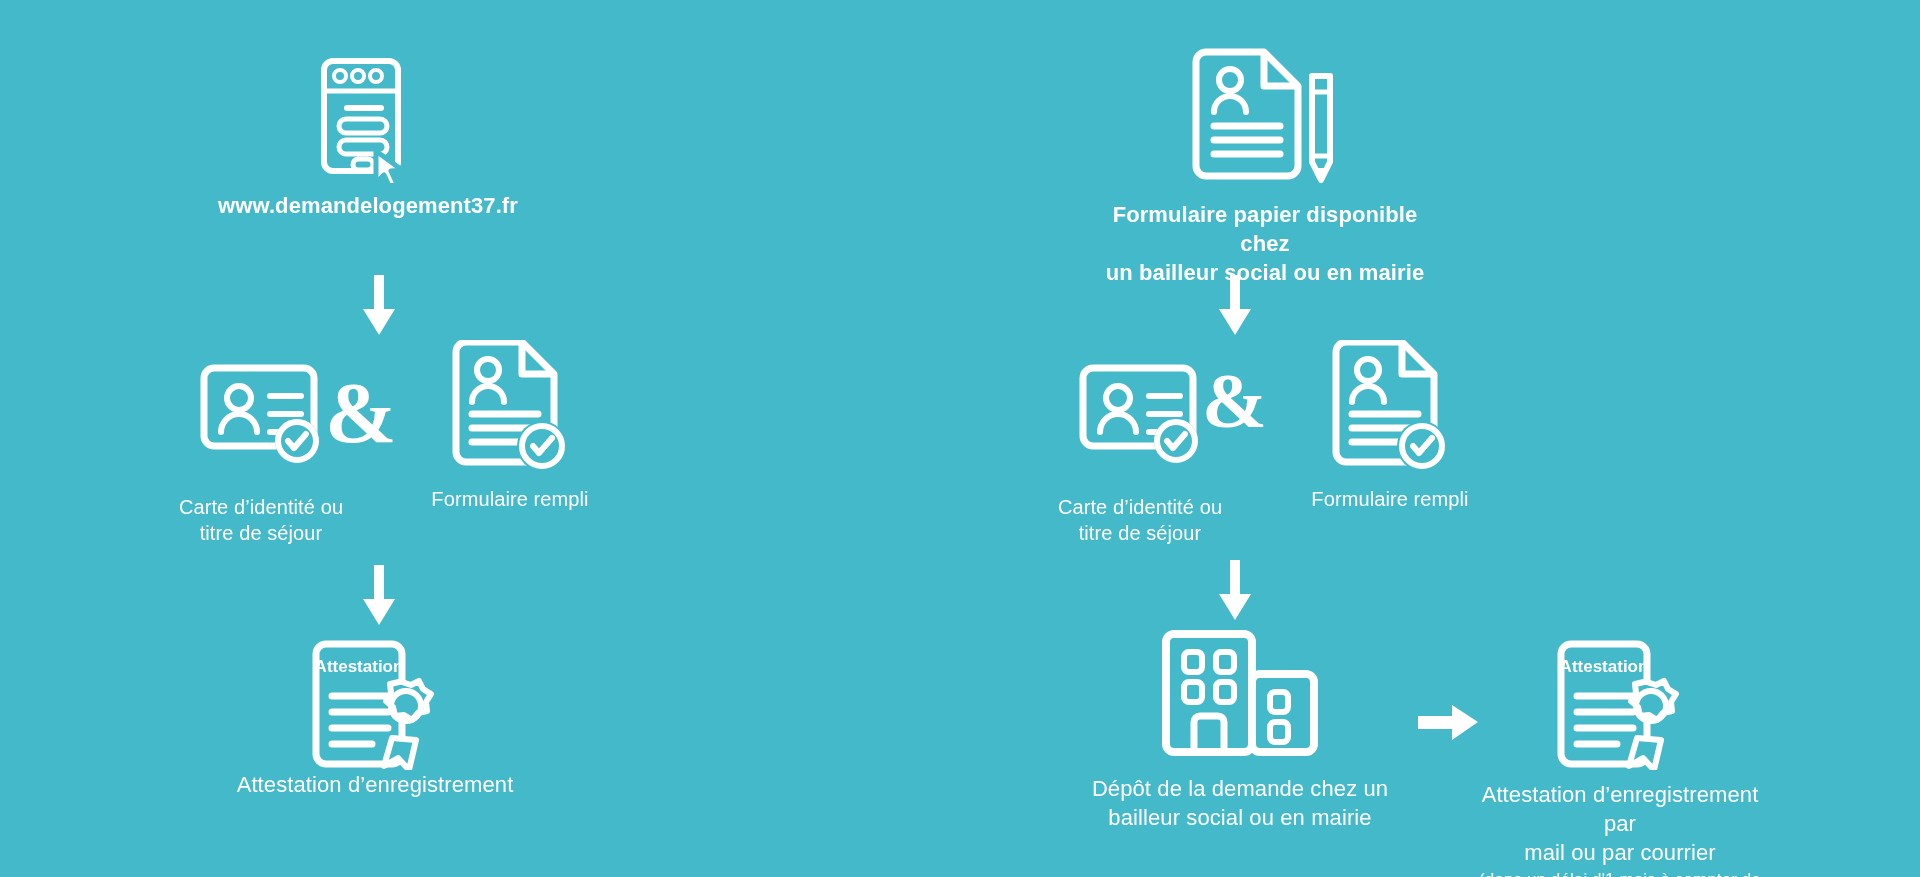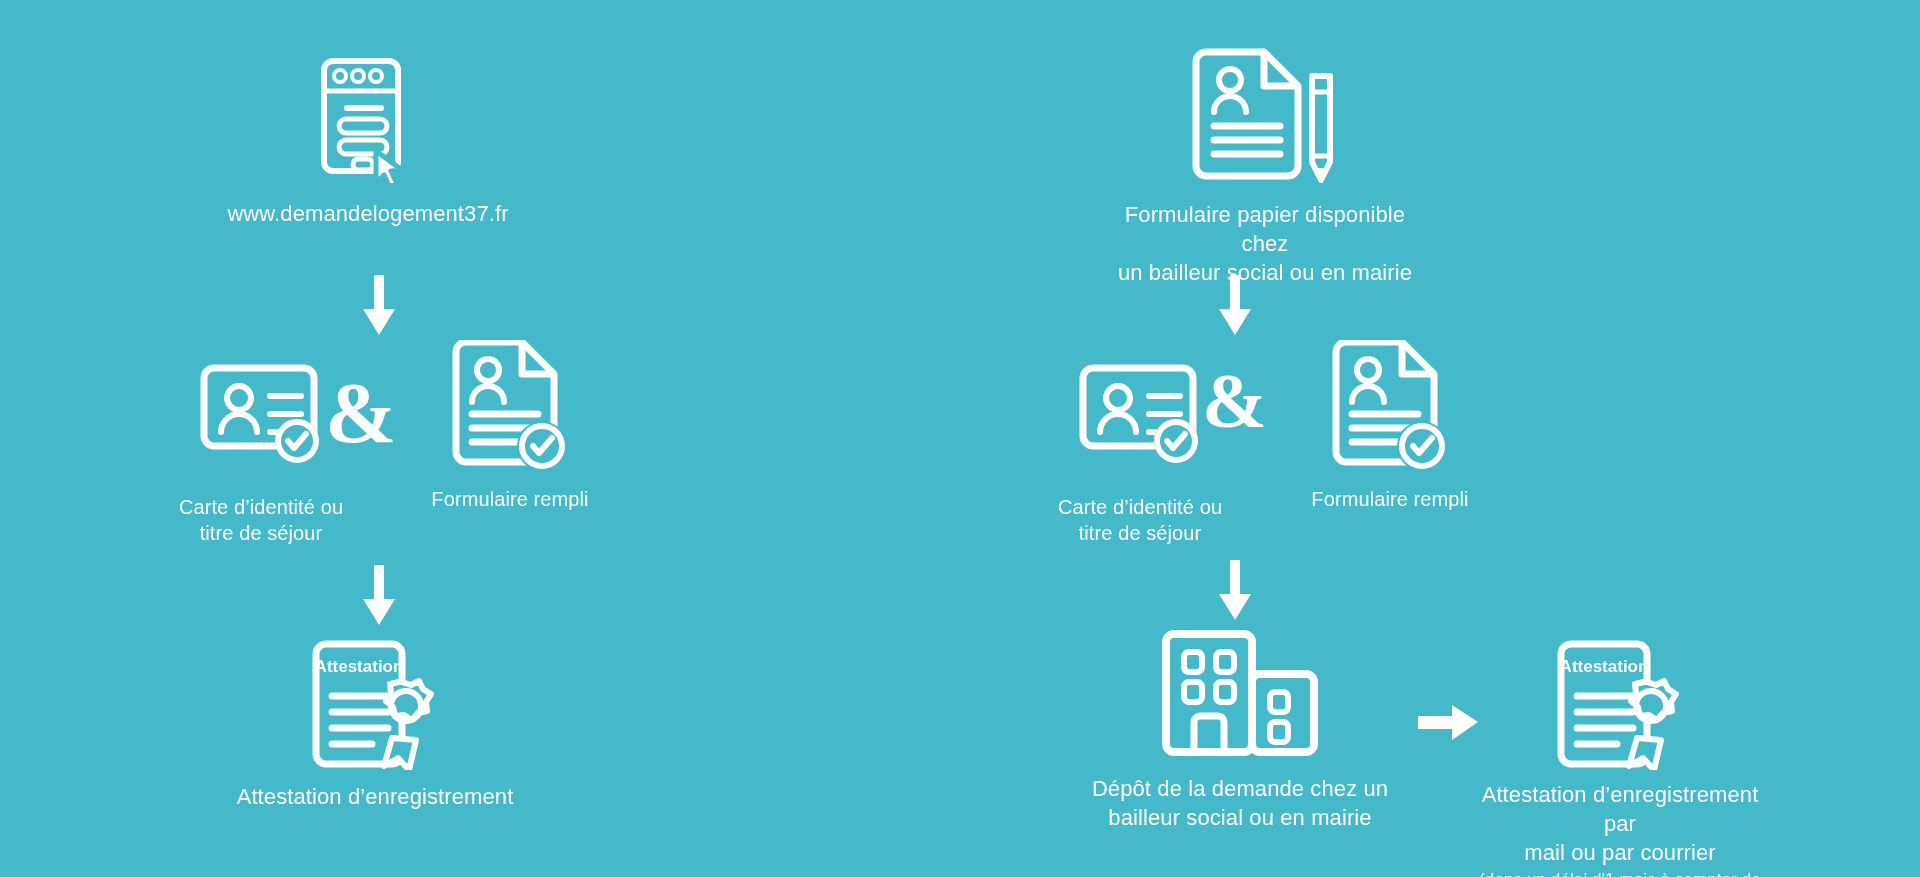--- a/index.html
+++ b/index.html
@@ -64,21 +64,21 @@
         <circle cx="22" cy="21" r="6" fill="none" stroke="#fff" stroke-width="4"></circle>
         <circle cx="40" cy="21" r="6" fill="none" stroke="#fff" stroke-width="4"></circle>
         <circle cx="58" cy="21" r="6" fill="none" stroke="#fff" stroke-width="4"></circle>
         <line x1="29" y1="53" x2="63" y2="53" stroke="#fff" stroke-width="6" stroke-linecap="round"></line>
         <rect x="21" y="64" width="48" height="14" rx="7" ry="7" fill="none" stroke="#fff" stroke-width="5"></rect>
         <rect x="21" y="85" width="48" height="14" rx="7" ry="7" fill="none" stroke="#fff" stroke-width="5"></rect>
         <rect x="35" y="104" width="20" height="11" rx="5.5" ry="5.5" fill="none" stroke="#fff" stroke-width="5"></rect>
         <path d="M58 96 L58 128 L66 120 L72 133 L79 129 L73 116 L84 115 Z" fill="#fff" stroke="#44b9ca" stroke-width="5" stroke-linejoin="round"></path>
       </svg>
     </span>
-    <div class="caption cap-lg" style="margin-top:16px; width:320px;">www.demandelogement37.fr</div>
+    <div class="caption cap-lg" style="margin-top:8px; width:320px;font-weight:bold;">www.demandelogement37.fr</div>
   </div>
 
   <div class="node" style="left:356px; top:275px;">
     <span class="icon-wrap">
       <svg width="46" height="62" viewBox="0 0 46 62">
         <path d="M18 0 h10 v34 h11 L23 60 L7 34 h11 Z" fill="#fff"></path>
       </svg>
     </span>
   </div>
 
@@ -135,40 +135,40 @@
         <text class="attest-label" x="49" y="32" font-size="17" text-anchor="middle">Attestation</text>
         <line x1="22" y1="56" x2="78" y2="56" stroke="#fff" stroke-width="7" stroke-linecap="round"></line>
         <line x1="22" y1="72" x2="78" y2="72" stroke="#fff" stroke-width="7" stroke-linecap="round"></line>
         <line x1="22" y1="88" x2="78" y2="88" stroke="#fff" stroke-width="7" stroke-linecap="round"></line>
         <line x1="22" y1="104" x2="62" y2="104" stroke="#fff" stroke-width="7" stroke-linecap="round"></line>
         <path d="M82 98 L74 126 L88 118 L99 130 L106 100 Z" fill="#44b9ca" stroke="#fff" stroke-width="6" stroke-linejoin="round"></path>
         <path d="M92 42 l9 3 l8 -4 l4 8 l8 5 l-5 8 l1 9 l-9 2 l-6 7 l-8 -5 l-9 1 l-2 -9 l-7 -6 l5 -8 l-1 -9 l9 -2 Z" fill="#44b9ca" stroke="#fff" stroke-width="6" stroke-linejoin="round"></path>
         <circle cx="96" cy="66" r="15" fill="none" stroke="#fff" stroke-width="6"></circle>
       </svg>
     </span>
-    <div class="caption cap-lg" style="margin-top:12px; width:330px;">Attestation d’enregistrement</div>
+    <div class="caption cap-lg" style="width:330px;">Attestation d’enregistrement</div>
   </div>
 
   <div class="node" style="left:1165px; top:48px; width:200px;">
     <span class="icon-wrap">
       <svg width="150" height="138" viewBox="0 0 150 138">
         <path d="M6 14 a10 10 0 0 1 10 -10 H74 L108 38 V118 a10 10 0 0 1 -10 10 H16 a10 10 0 0 1 -10 -10 Z" fill="none" stroke="#fff" stroke-width="7" stroke-linejoin="round"></path>
         <path d="M74 4 V38 H108" fill="none" stroke="#fff" stroke-width="7" stroke-linejoin="round"></path>
         <circle cx="40" cy="32" r="11" fill="none" stroke="#fff" stroke-width="6"></circle>
         <path d="M24 64 a16 16 0 0 1 32 0" fill="none" stroke="#fff" stroke-width="6" stroke-linecap="round"></path>
         <line x1="24" y1="78" x2="90" y2="78" stroke="#fff" stroke-width="7" stroke-linecap="round"></line>
         <line x1="24" y1="92" x2="90" y2="92" stroke="#fff" stroke-width="7" stroke-linecap="round"></line>
         <line x1="24" y1="106" x2="90" y2="106" stroke="#fff" stroke-width="7" stroke-linecap="round"></line>
         <path d="M122 28 h18 v86 l-9 18 l-9 -18 Z" fill="none" stroke="#fff" stroke-width="6" stroke-linejoin="round"></path>
         <line x1="122" y1="44" x2="140" y2="44" stroke="#fff" stroke-width="5"></line>
         <line x1="122" y1="108" x2="140" y2="108" stroke="#fff" stroke-width="5"></line>
         <path d="M126 120 h10 l-5 10 Z" fill="#fff"></path>
       </svg>
     </span>
-    <div class="caption cap-lg" style="margin-top:14px; width:330px;">Formulaire papier disponible chez
+    <div class="caption cap-lg" style="margin-top:14px; width:330px;font-weight:bold;">Formulaire papier disponible chez
 un bailleur social ou en mairie</div>
   </div>
 
   <div class="node" style="left:1212px; top:275px;">
     <span class="icon-wrap">
       <svg width="46" height="62" viewBox="0 0 46 62">
         <path d="M18 0 h10 v34 h11 L23 60 L7 34 h11 Z" fill="#fff"></path>
       </svg>
     </span>
   </div>

